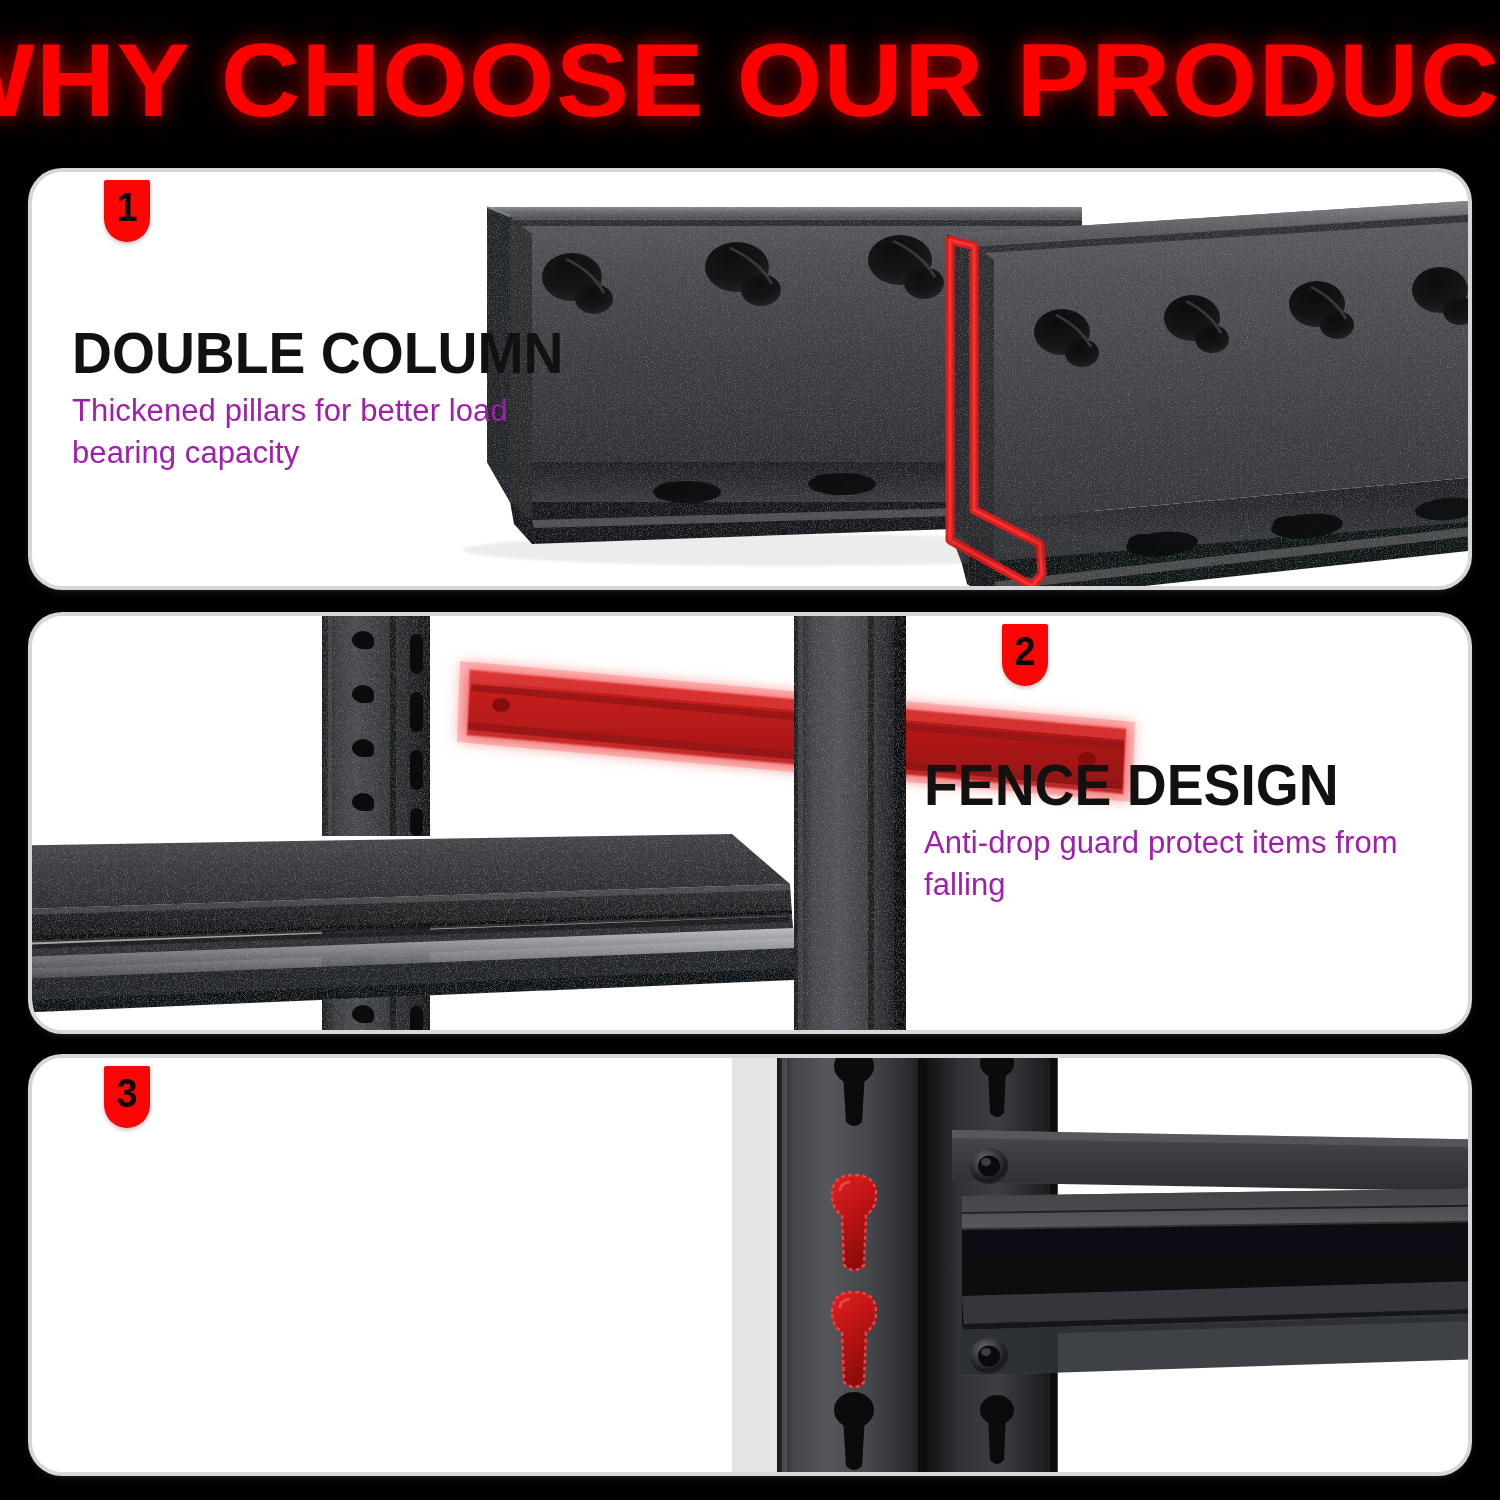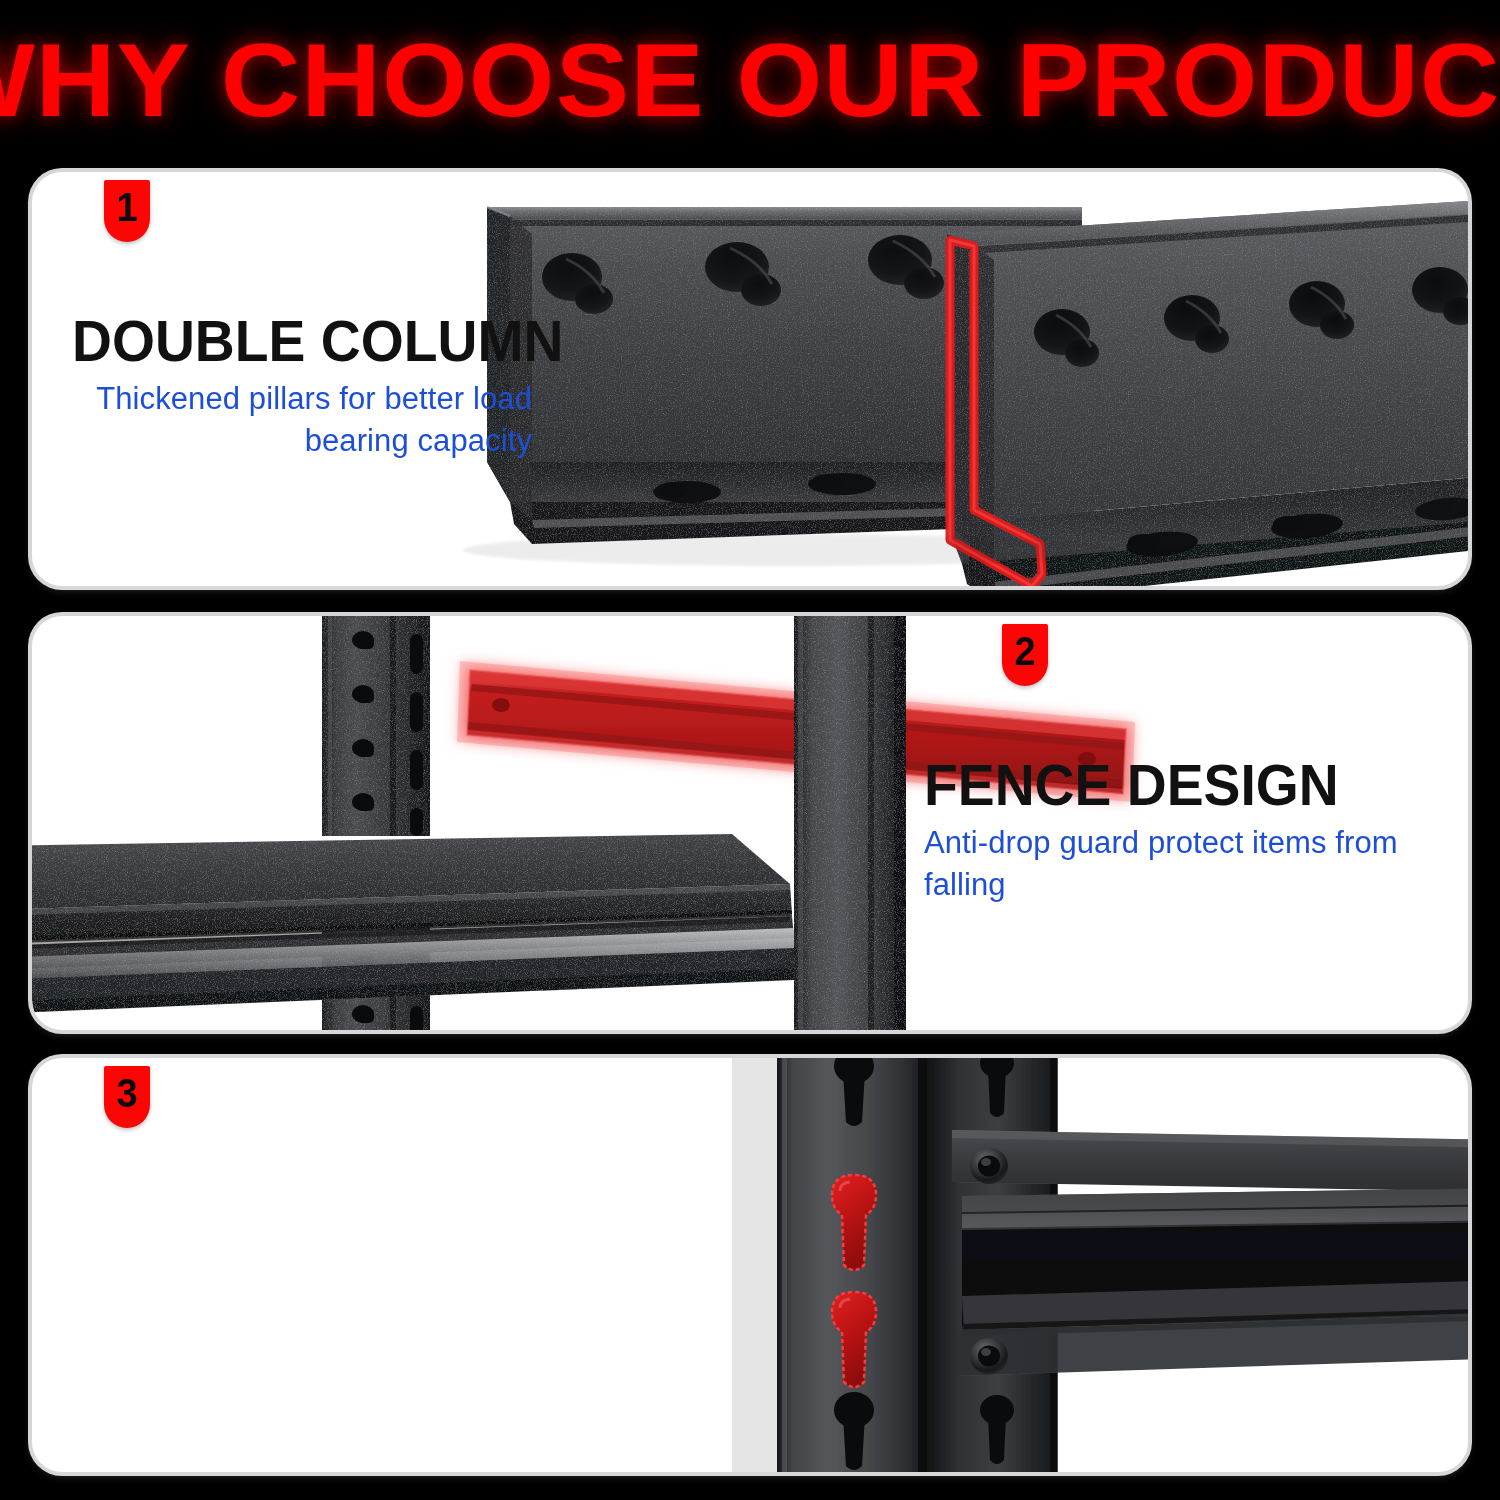--- a/index.html
+++ b/index.html
@@ -95,25 +95,25 @@
     transform: scaleX(0.97);
     transform-origin: left center;
     white-space: nowrap;
     margin-bottom: 8px;
   }
   .body-text {
     font-family: "Liberation Sans", "DejaVu Sans", sans-serif;
     font-weight: 400;
     font-size: 31px;
     line-height: 42px;
-    color: #1d4ed8;
+    color: #a21caf;
     letter-spacing: 0.1px;
   }
 
-  #text-1 { left: 40px;  top: 140px; width: 460px; text-align: right; }
+  #text-1 { left: 40px;  top: 152px; width: 460px; }
   #text-2 { left: 892px; top: 140px; width: 500px; }
   #text-3 { left: 75px;  top: 150px; width: 470px; }
 
   
   #art-1 {
     position: absolute;
     left: 0; top: 0;
     width: 1436px; height: 414px;
     z-index: 3;
   }

